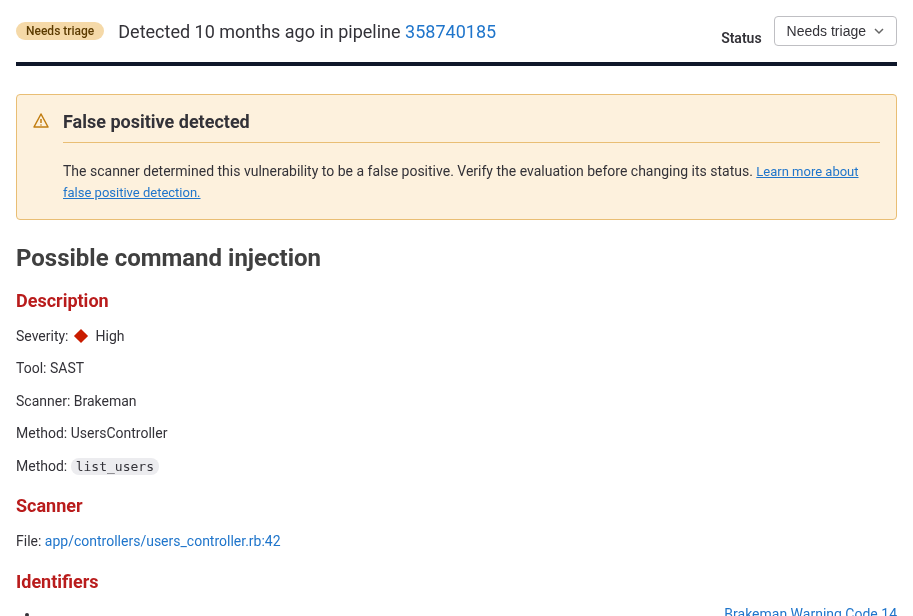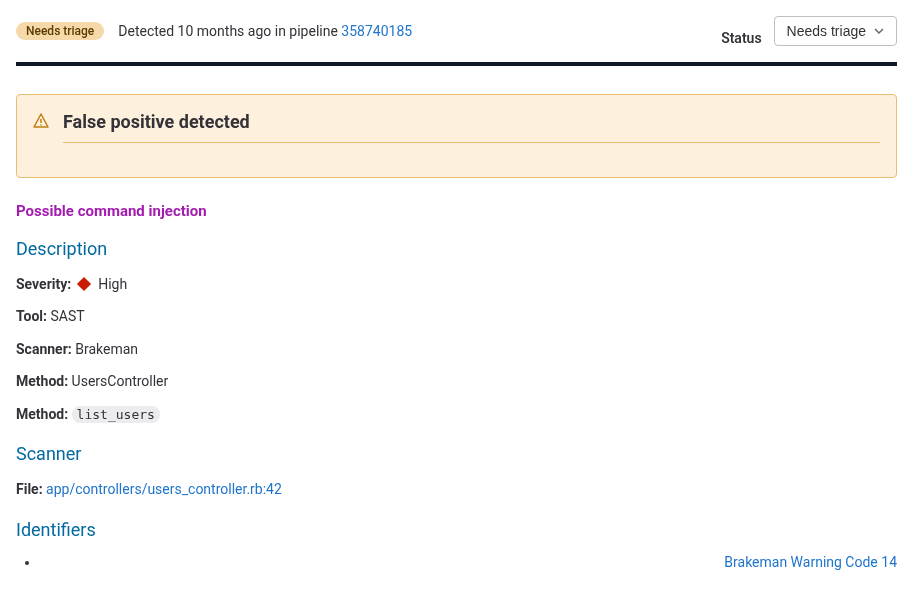--- a/index.html
+++ b/index.html
@@ -29,21 +29,21 @@
     .badge {
       background: #f5d9a8;
       color: #5c3b00;
       padding: 2px 10px;
       border-radius: 12px;
       font-size: 12px;
       font-weight: 500;
     }
     .detected-text {
       color: #333238;
-      font-size: 14px;
+      font-size: 18px;
     }
     .link {
       color: #1f75cb;
       cursor: pointer;
     }
     .header-right {
       display: flex;
       align-items: flex-end;
       gap: 12px;
     }
@@ -93,40 +93,40 @@
       color: #333238;
       line-height: 1.5;
     }
     .alert-link {
       color: #1f75cb;
       text-decoration: underline;
       font-size: 13px;
       cursor: pointer;
     }
     h1.main-title {
-      font-size: 15px;
+      font-size: 24px;
       font-weight: 700;
       margin-top: 24px;
       margin-bottom: 16px;
-      color: #a21caf;
+      color: #404040;
     }
     h2.section-title {
       font-size: 18px;
-      font-weight: 400;
+      font-weight: 700;
       margin-top: 18px;
       margin-bottom: 14px;
-      color: #0369a1;
+      color: #b91c1c;
     }
     .field-row {
       margin-bottom: 10px;
       font-size: 14px;
       line-height: 1.6;
     }
     .field-label {
-      font-weight: 700;
+      font-weight: 400;
     }
     .severity-icon {
       display: inline-block;
       width: 10px;
       height: 10px;
       background: #c91c00;
       transform: rotate(45deg);
       margin: 0 6px 0 4px;
       vertical-align: middle;
       position: relative;
@@ -173,20 +173,23 @@
 <div class="alert-box">
   <span class="alert-icon">
     <svg width="16" height="16" viewBox="0 0 16 16">
         <path d="M8 1 L15 14 L1 14 Z" fill="none" stroke="#c17d10" stroke-width="1.5" stroke-linejoin="round"></path>
         <line x1="8" y1="6" x2="8" y2="10" stroke="#c17d10" stroke-width="1.5"></line>
         <circle cx="8" cy="12" r="0.8" fill="#c17d10"></circle>
       </svg>
   </span>
   <div class="alert-content">
     <div class="alert-title">False positive detected</div>
+    <div class="alert-body">
+      <span>The scanner determined this vulnerability to be a false positive. Verify the evaluation before changing its status. </span><span class="alert-link">Learn more about false positive detection.</span>
+    </div>
   </div>
 </div>
 
 <h1 class="main-title">Possible command injection</h1>
 
 <h2 class="section-title">Description</h2>
 
 <div class="field-row">
   <span class="field-label">Severity:</span>
   <span class="severity-icon"></span>

